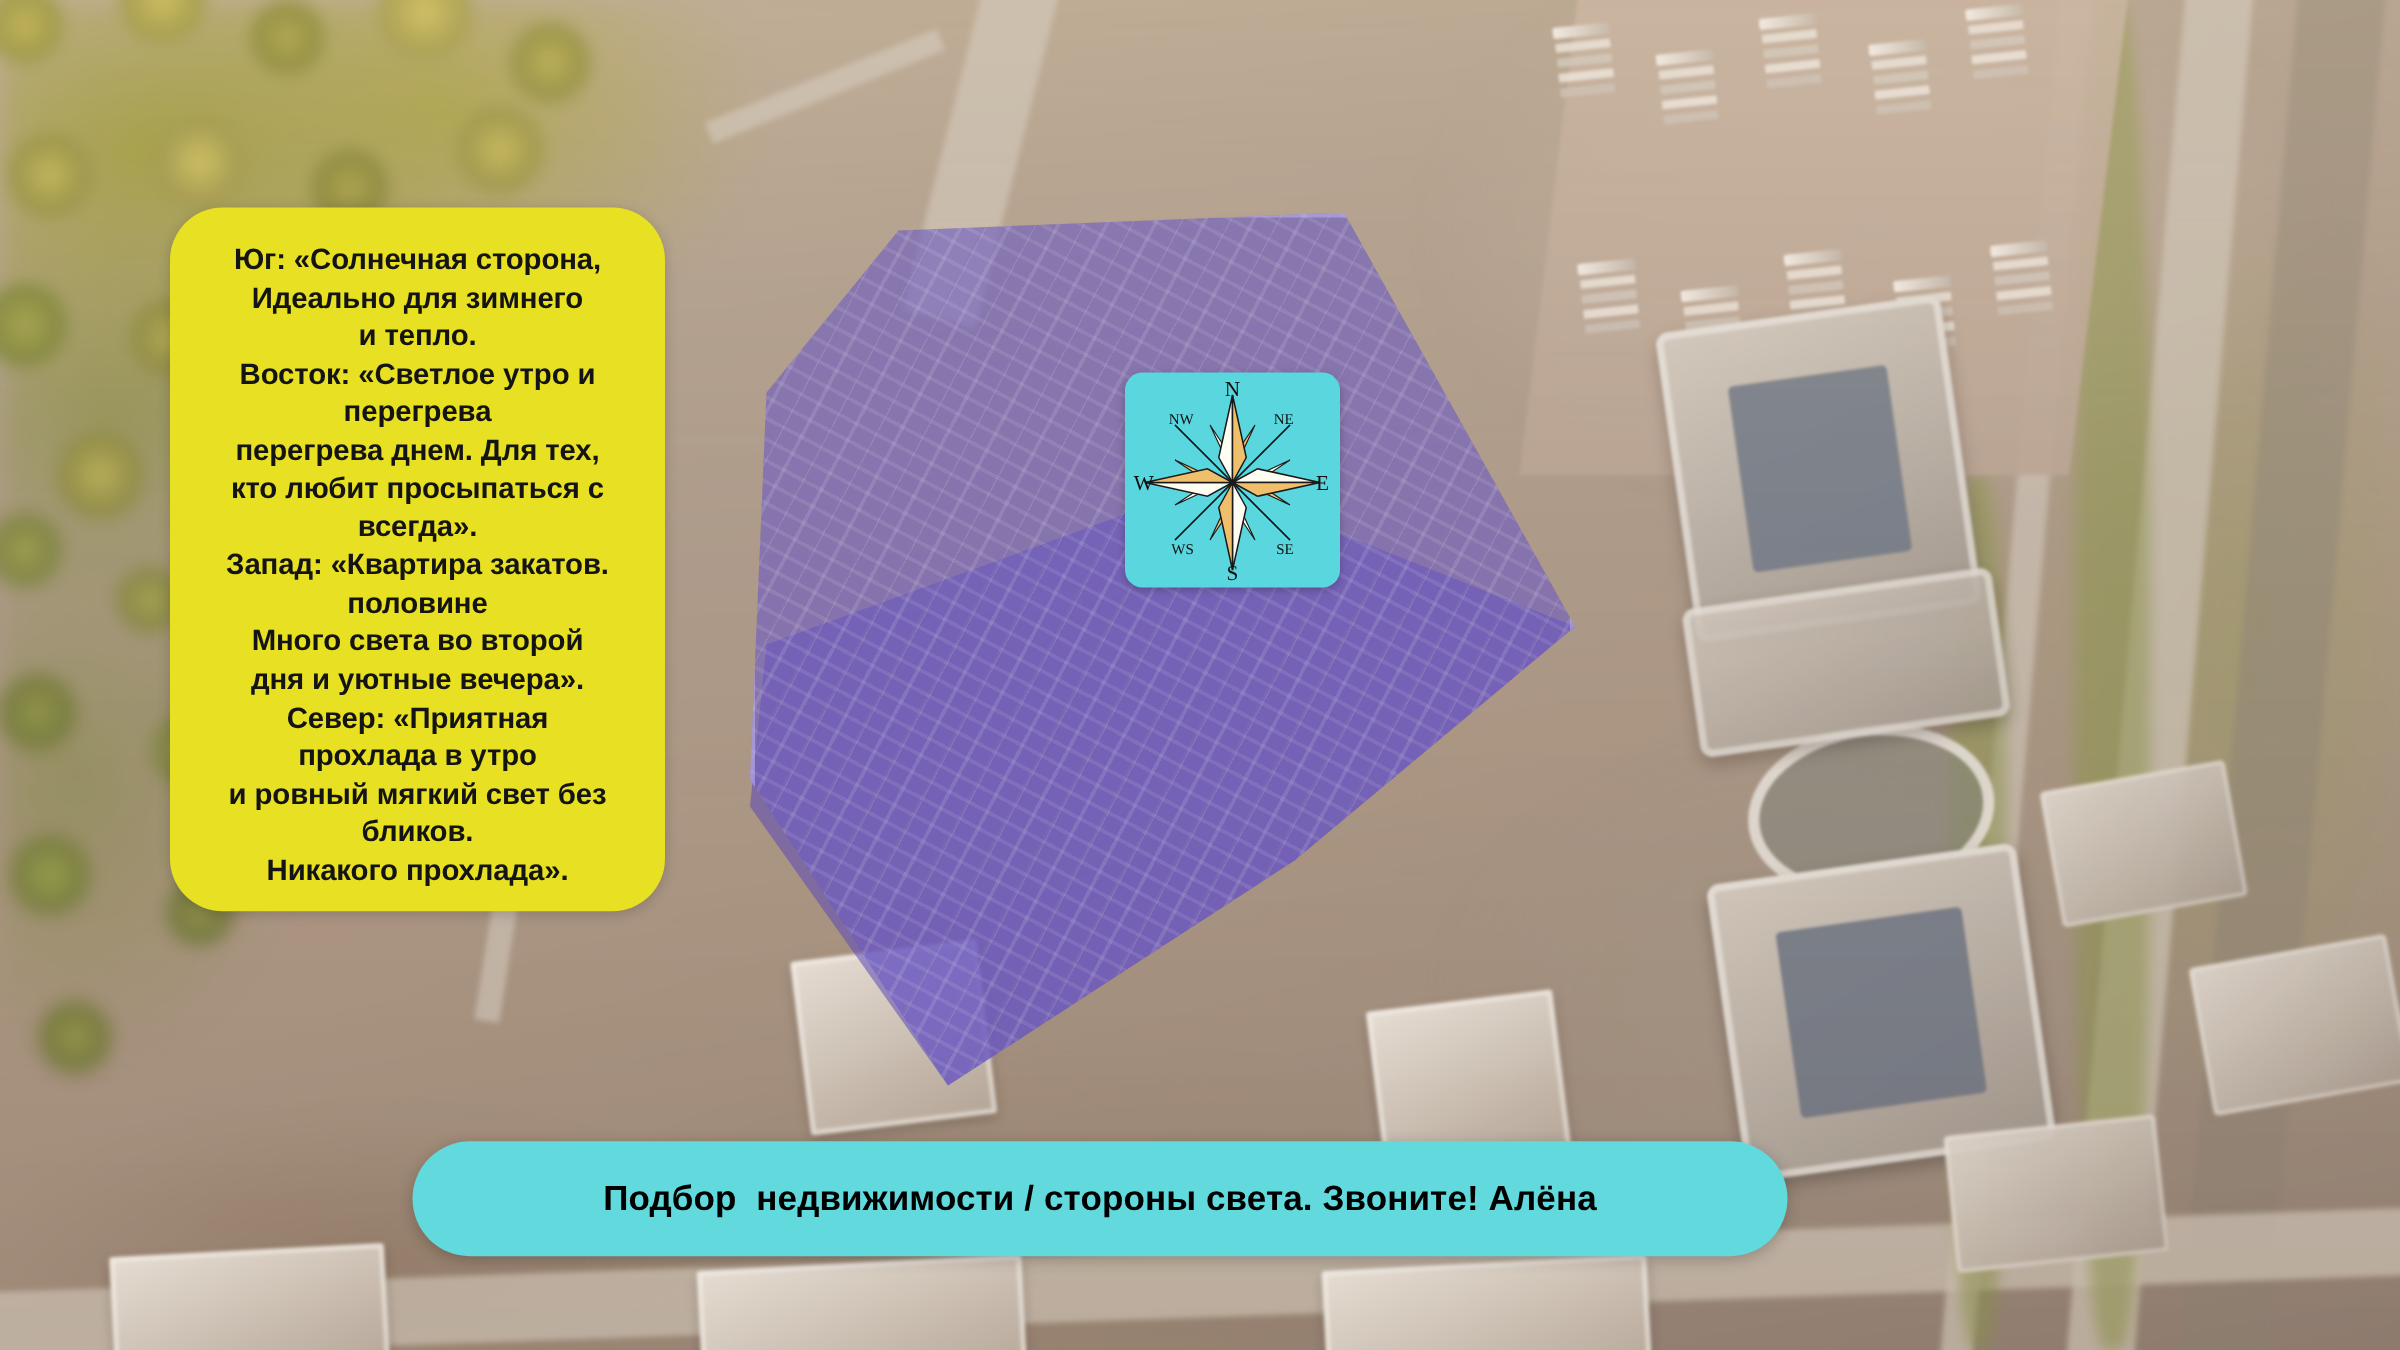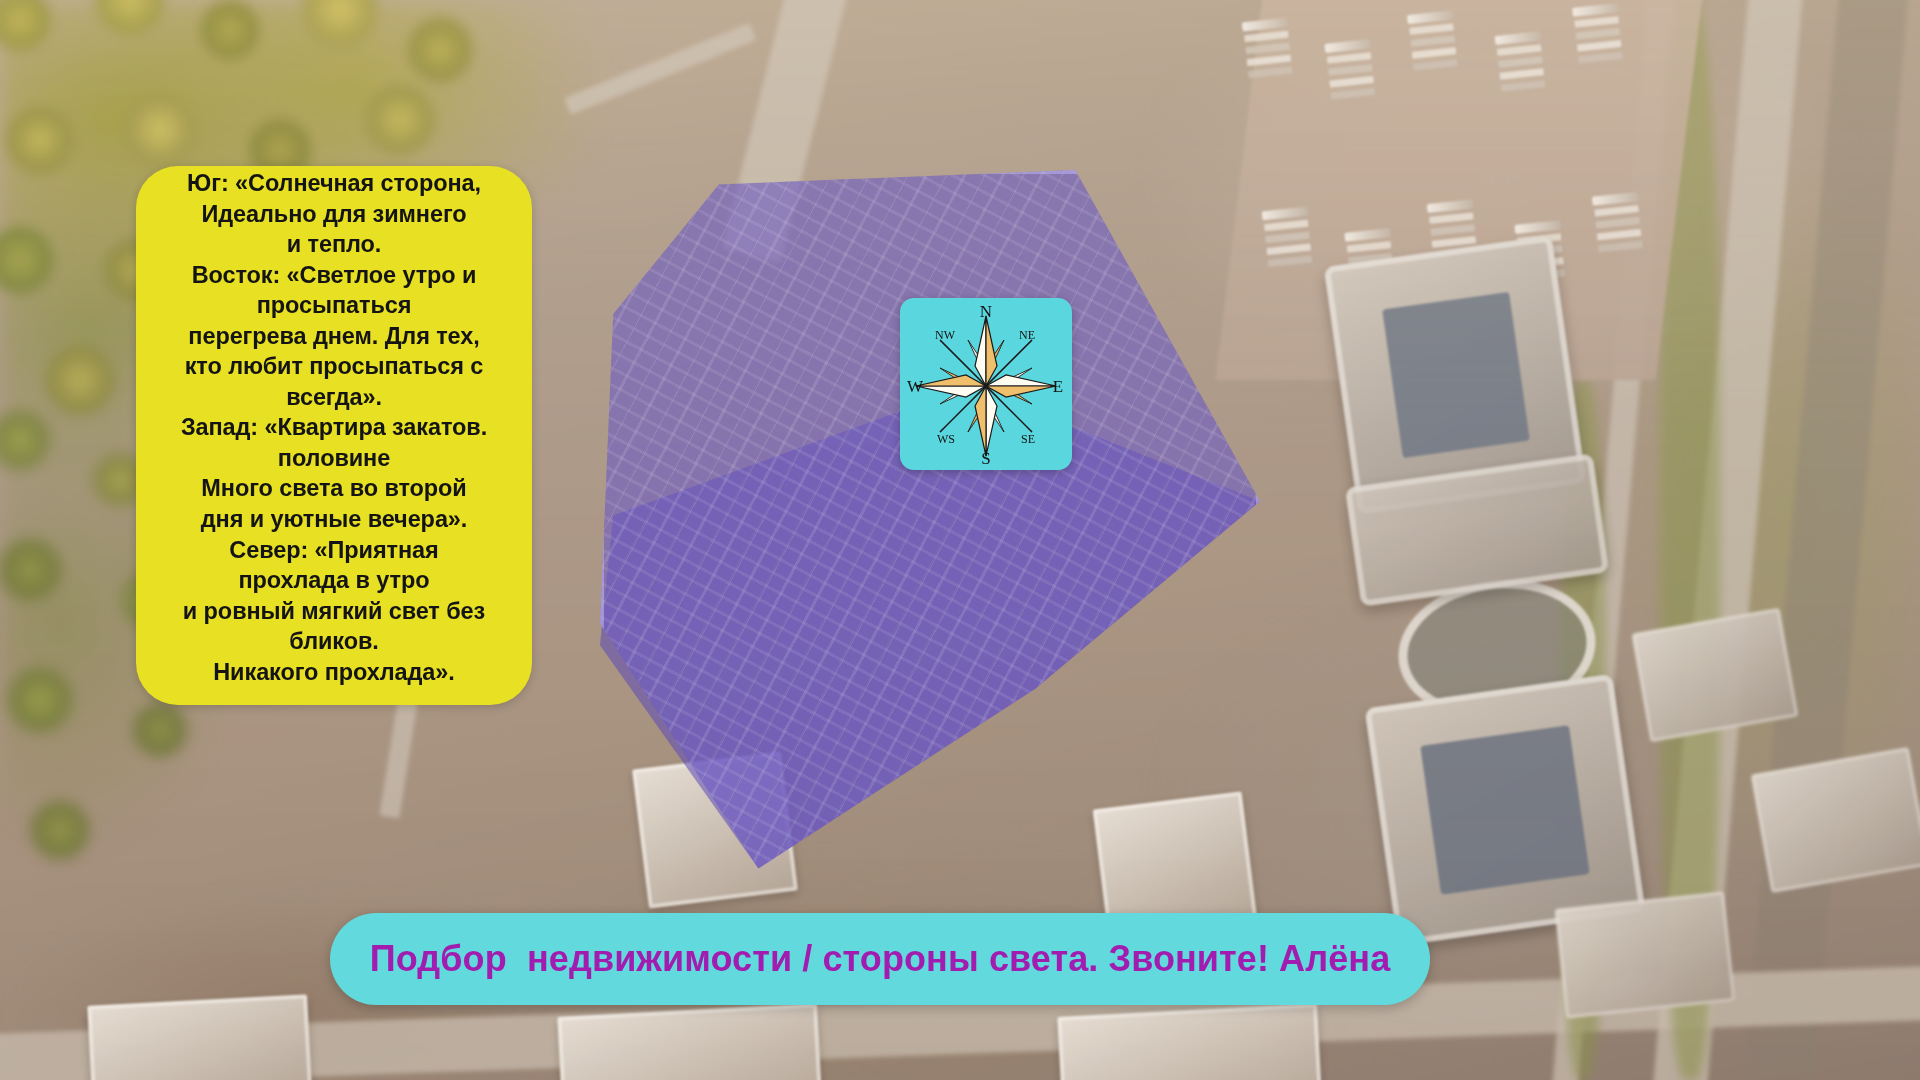--- a/index.html
+++ b/index.html
@@ -160,21 +160,21 @@
     position:absolute;left:0;top:0;width:660px;height:720px;
     clip-path:polygon(18% 2%, 72% 0%, 100% 46%, 66% 72%, 24% 97%, 0% 63%, 2% 20%);
     box-shadow:inset 0 0 0 4px rgba(190,180,245,.55);
   }
 
   
   .callout{
     position:absolute;left:136px;top:166px;width:396px;
     background:#e8e023;
     border-radius:42px;
-    padding:2px 16px 18px;
+    padding:26px 16px 18px;
     box-sizing:border-box;
     text-align:center;
     color:#141414;
     font-weight:bold;
     font-size:23.5px;
     line-height:1.30;
     letter-spacing:-.1px;
     box-shadow:0 2px 10px rgba(0,0,0,.18);
   }
   .callout .ln{display:block;white-space:pre-wrap;}
@@ -190,21 +190,21 @@
 
   
   .banner{
     position:absolute;left:330px;top:913px;width:1100px;height:92px;
     background:#62d9dd;
     border-radius:46px;
     display:flex;align-items:center;justify-content:center;
     box-shadow:0 3px 12px rgba(0,0,0,.22);
   }
   .banner span{
-    color:#a21caf;font-weight:bold;font-size:36px;letter-spacing:.1px;
+    color:#000000;font-weight:bold;font-size:28px;letter-spacing:.1px;
     white-space:pre;
   }
 </style>
 </head>
 <body>
 
 <div class="stage">
 
   <div class="photo">
     <div class="ground"></div>
@@ -311,21 +311,21 @@
       <text x="15" y="94" font-size="17" text-anchor="middle">W</text>
       <text x="45" y="41" font-size="12" text-anchor="middle">NW</text>
     </svg>
   </div>
 
   <div class="callout">
     <span class="ln">Юг: «Солнечная сторона,</span>
     <span class="ln">Идеально для зимнего</span>
     <span class="ln">и тепло.</span>
     <span class="ln">Восток: «Светлое утро и</span>
-    <span class="ln">просыпаться</span>
+    <span class="ln">перегрева</span>
     <span class="ln">перегрева днем. Для тех,</span>
     <span class="ln">кто любит просыпаться с</span>
     <span class="ln">всегда».</span>
     <span class="ln">Запад: «Квартира закатов.</span>
     <span class="ln">половине</span>
     <span class="ln">Много света во второй</span>
     <span class="ln">дня и уютные вечера».</span>
     <span class="ln">Север: «Приятная</span>
     <span class="ln">прохлада в утро</span>
     <span class="ln">и ровный мягкий свет без</span>

